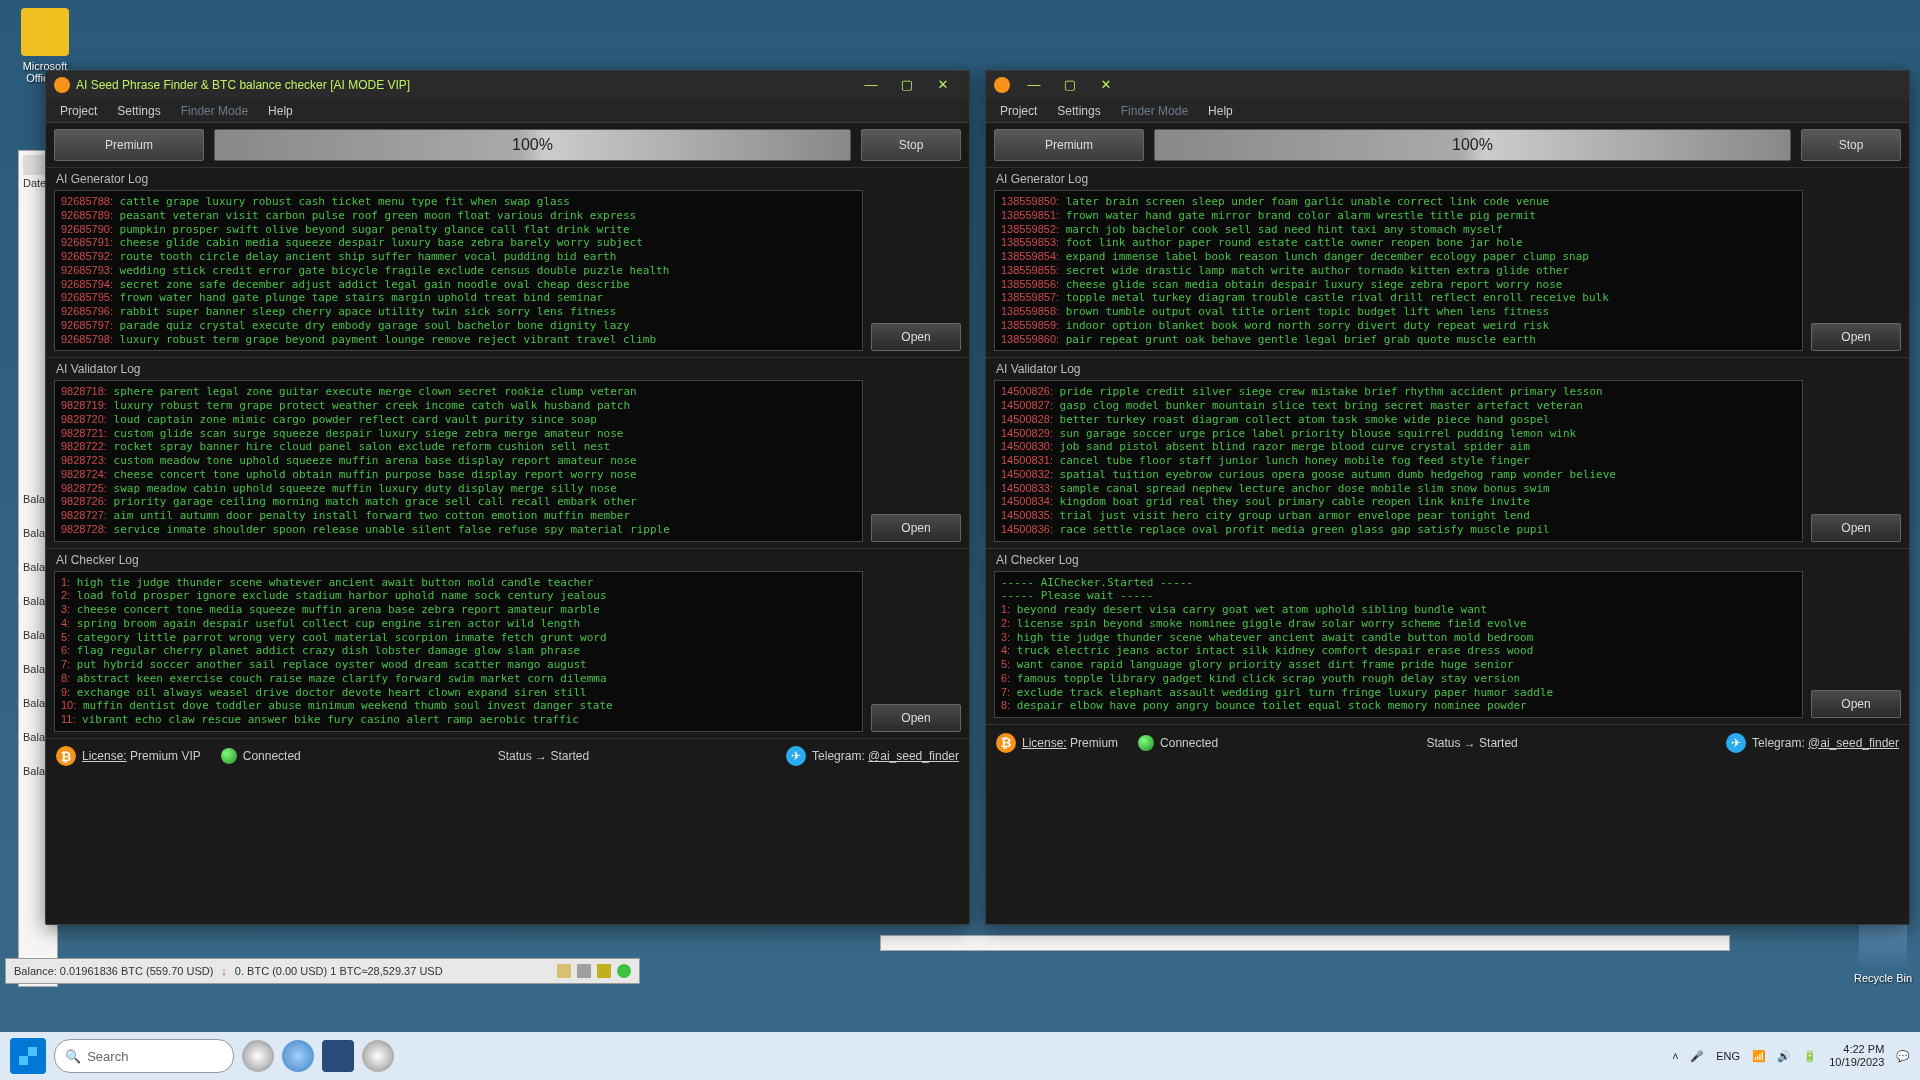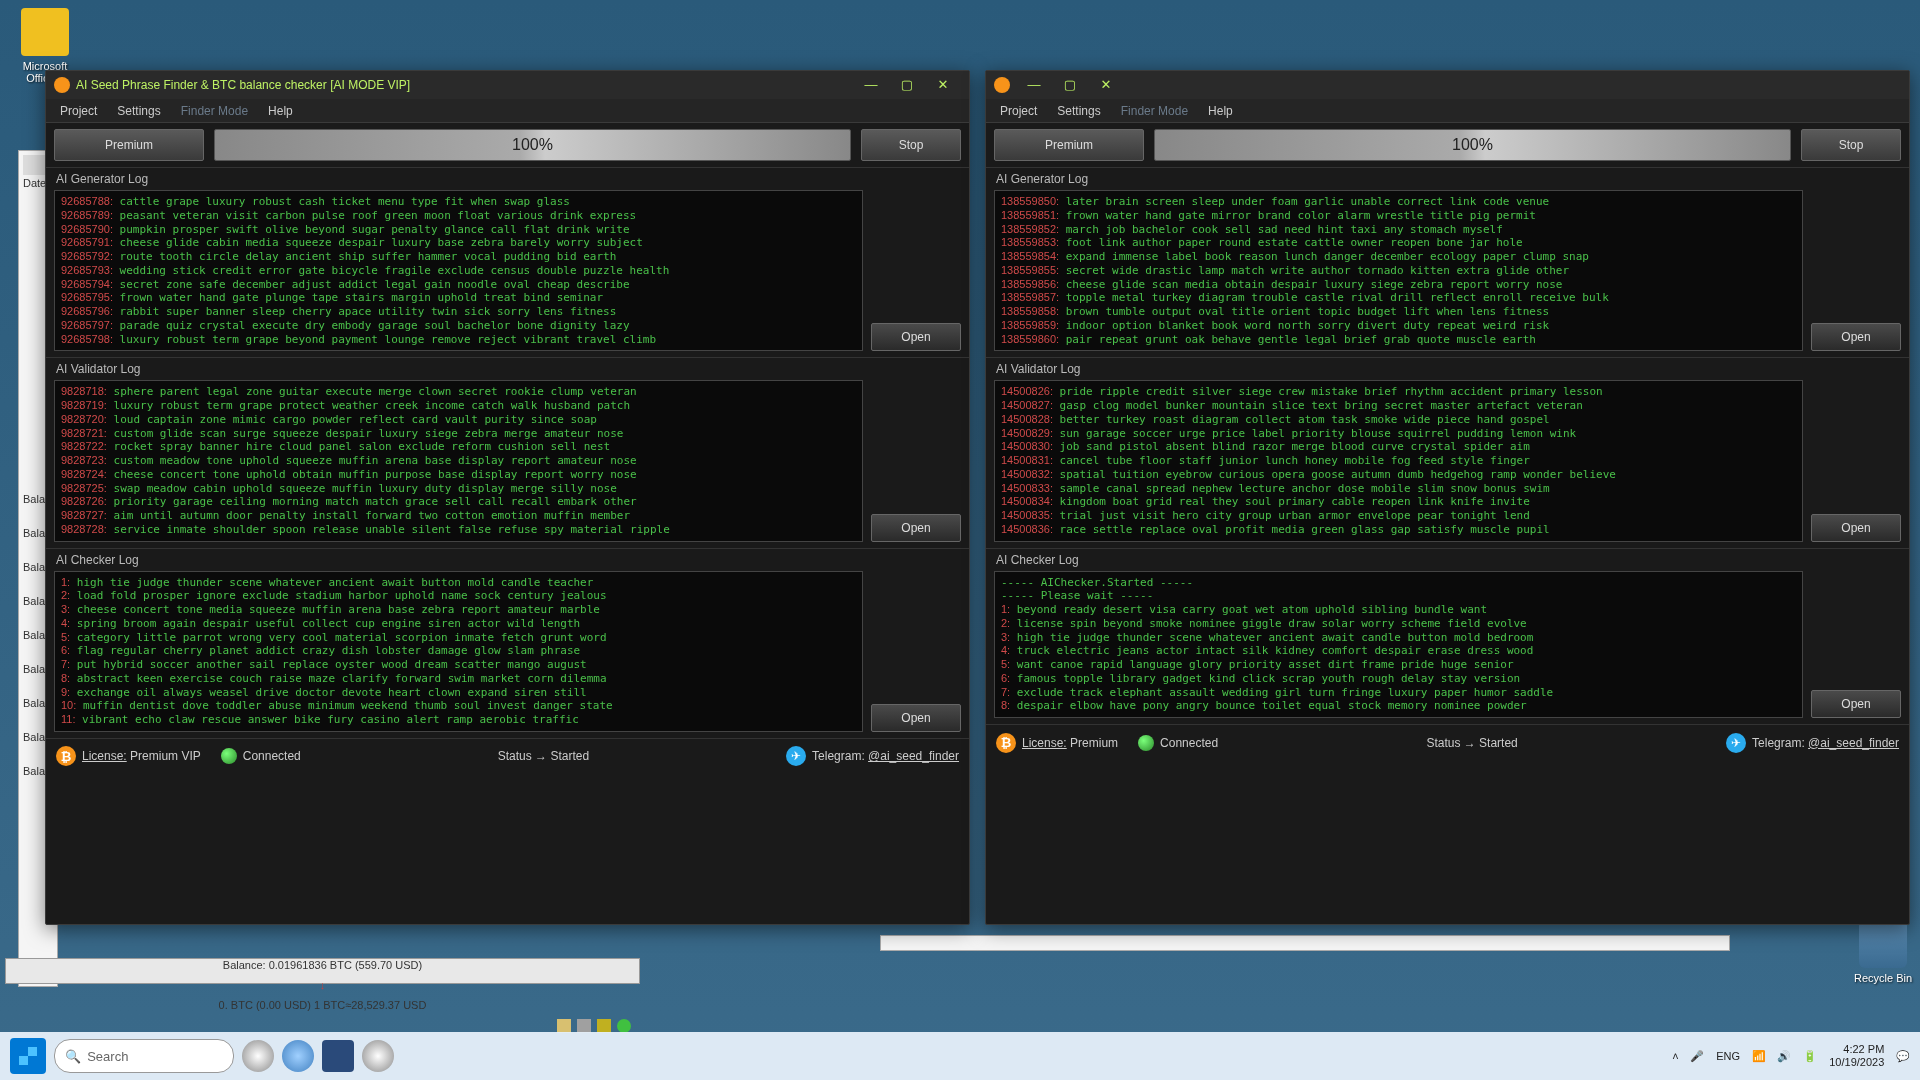--- a/index.html
+++ b/index.html
@@ -40,21 +40,21 @@
 
 .status-bar { height: 36px; background: #1a1a1a; border-top: 1px solid #333; display: flex; align-items: center; padding: 0 10px; gap: 20px; font-size: 12px; }
 .status-bar .sb-group { display: flex; align-items: center; gap: 6px; }
 .btc-icon { width: 20px; height: 20px; border-radius: 50%; background: #f7931a; display:flex; align-items:center; justify-content:center; color:white; font-weight:bold; font-size: 13px; }
 .green-dot { width: 16px; height: 16px; border-radius: 50%; background: radial-gradient(circle at 35% 35%, #7aff7a, #2a8a2a); }
 .tg-icon { width: 20px; height: 20px; border-radius: 50%; background: #2aabee; display:flex; align-items:center; justify-content:center; color:white; }
 .status-bar a { color: #ccc; text-decoration: underline; }
 .sb-sep { flex: 1; }
 
 
-.balance-strip { position: absolute; left: 5px; width: 635px; height: 26px; background: #e8e8e8; border: 1px solid #999; display:flex; align-items:center; padding: 0 8px; font-size: 11px; color: #333; gap: 8px; flex-direction: column; }
+.balance-strip { position: absolute; left: 5px; width: 635px; height: 26px; background: #e8e8e8; border: 1px solid #999; display:flex; align-items:center; padding: 0 8px; font-size: 11px; color: #333; gap: 8px; }
 .strip-icons { display:flex; gap:6px; margin-left:auto; }
 .strip-icons span { width:14px; height:14px; display:inline-block; }
 
 
 .taskbar { position: absolute; left:0; right:0; bottom:0; height: 48px; background: rgba(230,240,250,0.95); display:flex; align-items:center; padding: 0 10px; gap: 8px; }
 .start-btn { width: 36px; height: 36px; background: #0078d4; border-radius: 4px; position:relative; }
 .start-btn::before { content:''; position:absolute; inset:9px; background: conic-gradient(#4cc2ff 0 25%, #0078d4 0 50%, #4cc2ff 0 75%, #0078d4 0); }
 .search-box { width: 180px; height: 34px; background: white; border: 1px solid #999; border-radius: 16px; display:flex; align-items:center; padding: 0 10px; gap:6px; font-size: 13px; color: #666; }
 .tb-icon { width: 32px; height: 32px; border-radius: 4px; background: #d0d0d0; }
 .tray { margin-left:auto; display:flex; align-items:center; gap: 12px; font-size: 11px; color: #222; }

